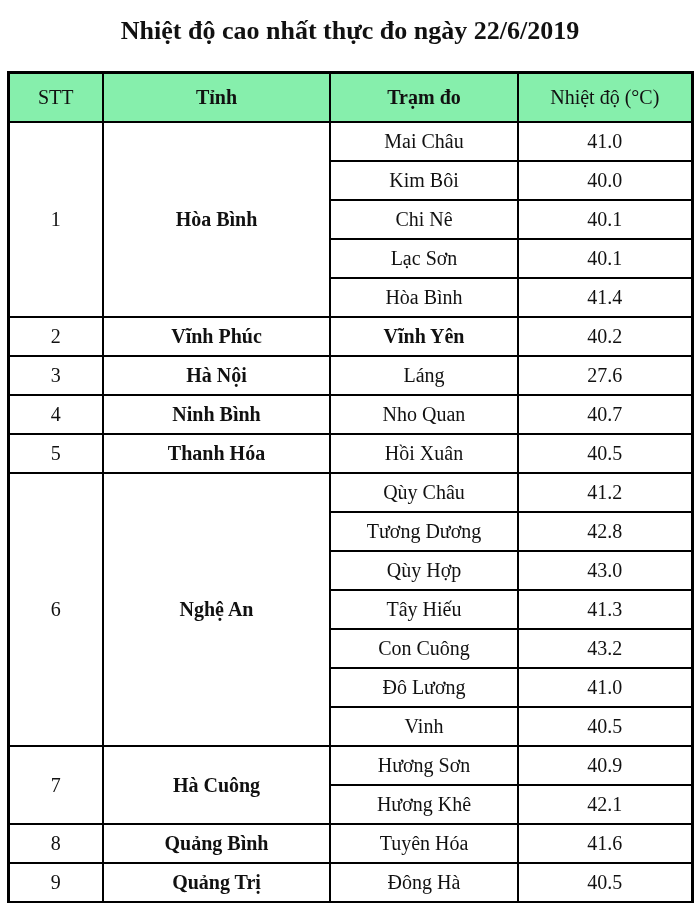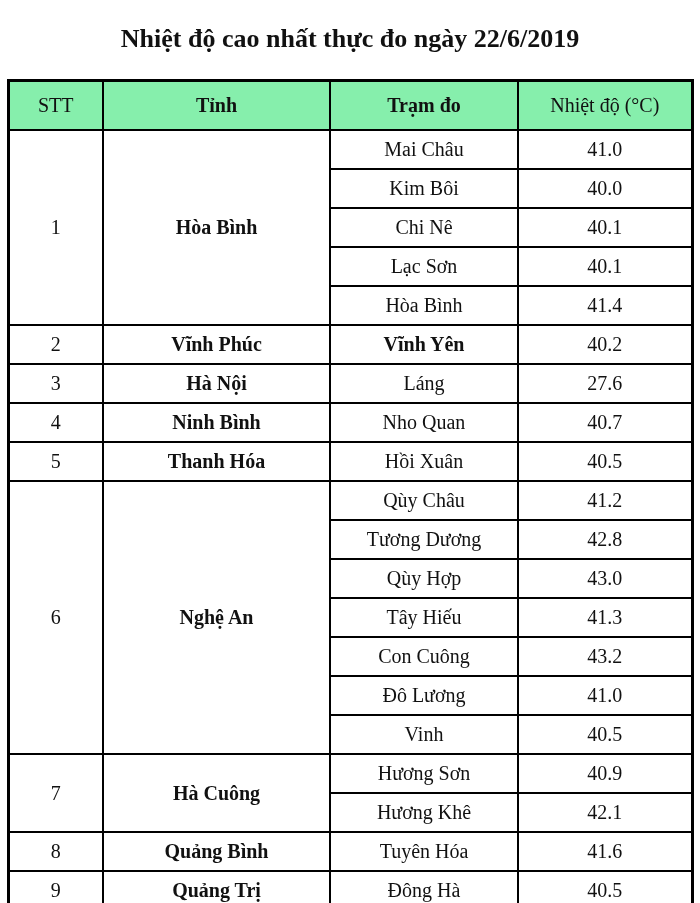--- a/index.html
+++ b/index.html
@@ -2,21 +2,21 @@
 <html><head>
 <meta charset="utf-8">
 <style>
   html, body { margin: 0; padding: 0; background: #ffffff; }
   .page {
     width: 700px; height: 903px; background: #ffffff;
     font-family: "Liberation Serif", serif; color: #000;
     overflow: hidden;
   }
   .title {
-    margin: 16px; padding-top: 7px; padding-bottom: 0;
+    margin: 8px; padding-top: 7px; padding-bottom: 0;
     text-align: center; font-weight: bold; font-size: 26px;
     line-height: 31px; color: #111;
   }
   table.temp-table {
     border-collapse: collapse; table-layout: fixed;
     width: 684px; margin: 25px auto 0 auto;
     border: 3px solid #000;
   }
   .temp-table th, .temp-table td {
     border: 2px solid #000;

